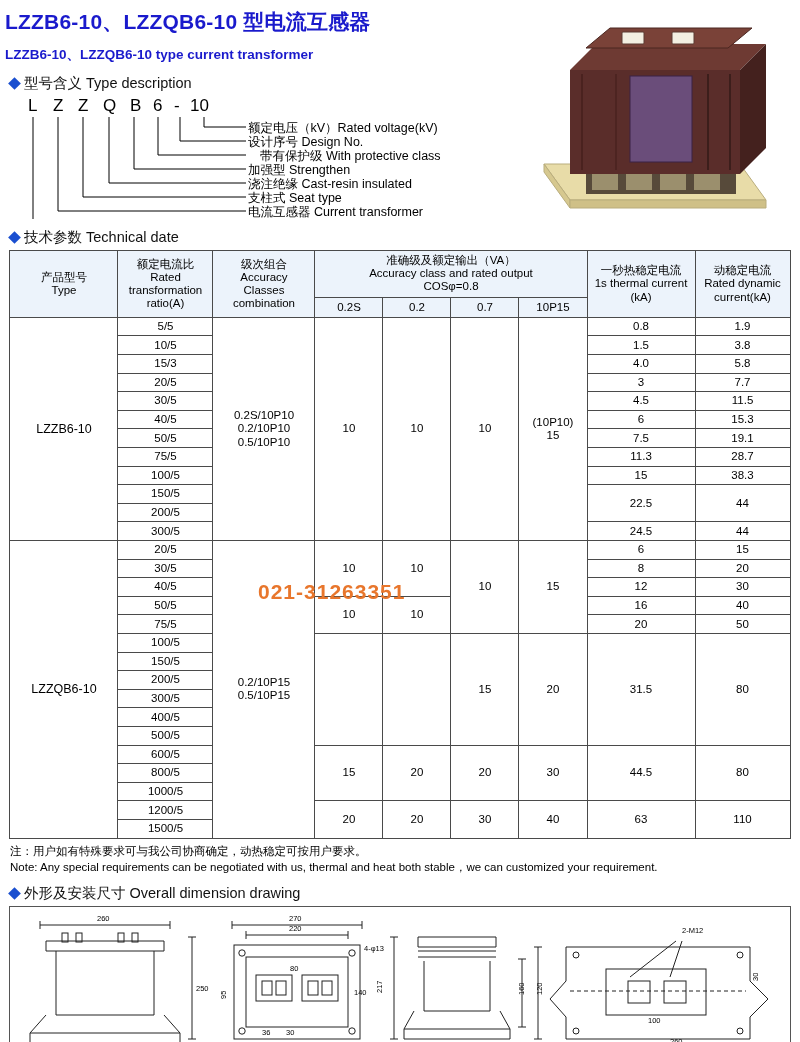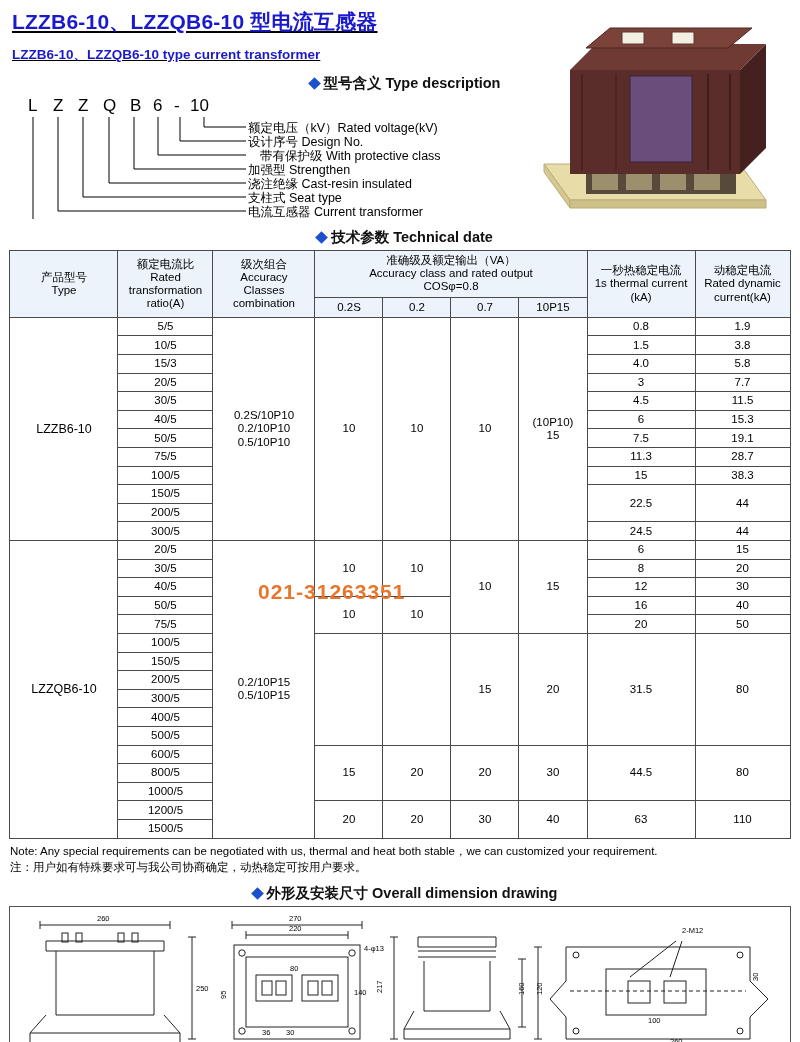--- a/index.html
+++ b/index.html
@@ -9,47 +9,45 @@
     height: 1042px;
     background: #ffffff;
     font-family: "Liberation Sans", sans-serif;
     color: #000;
     position: relative;
     overflow: hidden;
   }
 
   
   .header {
-    padding: 8px 12px 2px 12px;
-    text-decoration: underline;
+    padding: 8px 12px 2px 5px;
   }
   .title-cn {
     font-size: 21px;
     font-weight: bold;
     color: #1a1acc;
     letter-spacing: 0.2px;
     white-space: nowrap;
   }
   .title-en {
     font-size: 13.5px;
     font-weight: bold;
     color: #1a1acc;
     margin-top: 10px;
   }
 
   
   .section-head {
     font-size: 14.5px;
-    font-weight: bold;
+    font-weight: normal;
     color: #111;
     margin: 8px 0 2px 10px;
     display: flex;
     align-items: center;
     gap: 5px;
-    justify-content: center;
   }
   .diamond {
     display: inline-block;
     width: 9px; height: 9px;
     background: #1a4fd0;
     transform: rotate(45deg);
     flex: none;
   }
 
   
@@ -433,22 +431,22 @@
       <td class="small-row">1500/5</td>
     </tr>
   </tbody>
 </table>
 
 <div class="watermark">
   <div class="w2">021-31263351</div>
 </div>
 
 <div class="note">
+  <div>注：用户如有特殊要求可与我公司协商确定，动热稳定可按用户要求。</div>
   <div>Note: Any special requirements can be negotiated with us, thermal and heat both stable，we can customized your requirement.</div>
-  <div>注：用户如有特殊要求可与我公司协商确定，动热稳定可按用户要求。</div>
 </div>
 
 <div class="section-head">
   <span class="diamond"></span>
   <span>外形及安装尺寸 Overall dimension drawing</span>
 </div>
 
 <div class="drawing">
   <svg width="780" height="158" viewBox="0 0 780 158">
     <g stroke="#222" fill="none" stroke-width="1">

